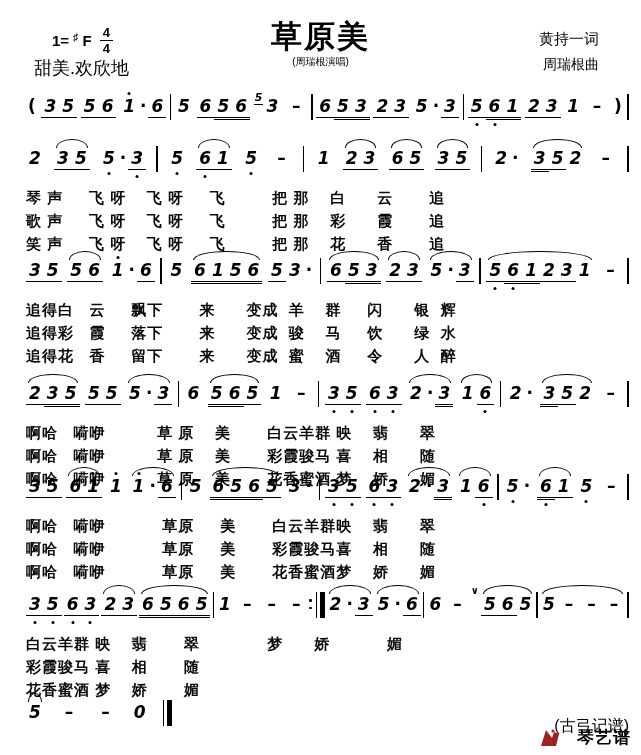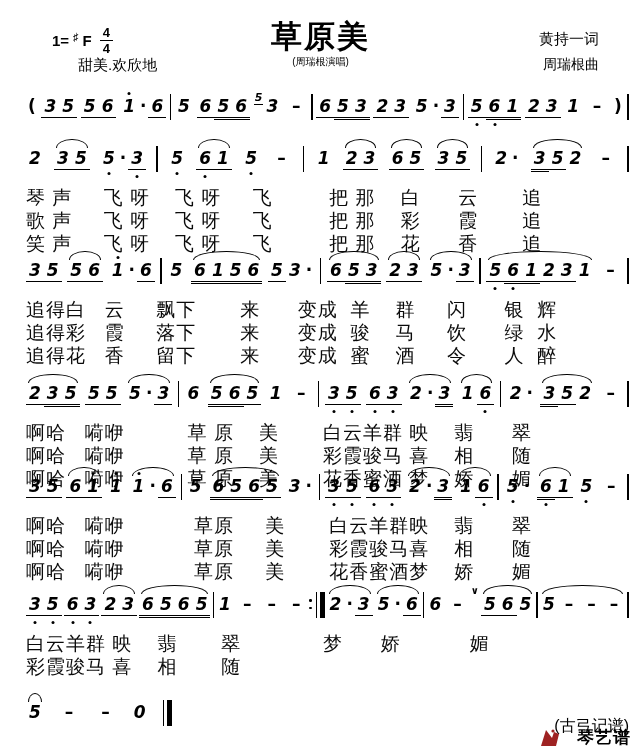--- a/index.html
+++ b/index.html
@@ -4,21 +4,21 @@
 <style>
   html,body{margin:0;padding:0;background:#e8e8e8;}
   #page{position:relative;width:641px;height:755px;background:#ffffff;margin:0 auto;overflow:hidden;
         font-family:"Liberation Sans",sans-serif;color:#000;}
   
   .hdr-key{position:absolute;left:52px;top:26px;font-size:15px;font-weight:bold;display:flex;align-items:center;gap:4px;}
   .hdr-key .acc{font-size:11px;vertical-align:super;position:relative;top:-4px;}
   .frac{display:inline-flex;flex-direction:column;align-items:center;line-height:1;font-size:13px;font-weight:bold;margin-left:4px;}
   .frac .ft{border-bottom:1.5px solid #000;padding:0 3px 1px;}
   .frac .fb{padding-top:1px;}
-  .hdr-mood{position:absolute;left:34px;top:56px;font-size:15px;margin-left:44px;}
+  .hdr-mood{position:absolute;left:34px;top:56px;font-size:18px;}
   .hdr-title{position:absolute;left:0;right:0;top:16px;text-align:center;font-size:31px;font-weight:bold;letter-spacing:2px;}
   .hdr-sub{position:absolute;left:0;right:0;top:55px;text-align:center;font-size:10px;}
   .hdr-lyr{position:absolute;right:42px;top:30px;font-size:15px;}
   .hdr-cmp{position:absolute;right:42px;top:56px;font-size:14px;}
   
   .sys{position:absolute;left:26px;right:12px;}
   .notes{display:flex;justify-content:space-between;align-items:flex-start;padding-top:10px;min-height:34px;}
   .notes.left{justify-content:flex-start;gap:14px;}
   .grp{position:relative;display:inline-flex;align-items:flex-start;}
   .grp.arc::before{content:"";position:absolute;top:-9px;left:2px;right:2px;height:8px;
@@ -35,21 +35,21 @@
   .paren{font-family:"DejaVu Sans",sans-serif;font-weight:bold;font-size:17px;line-height:21px;padding:0 2px;}
   .bar{width:1.5px;height:26px;background:#000;margin-top:-2px;}
   .grace{font-family:"DejaVu Sans",sans-serif;font-style:italic;font-weight:bold;font-size:11px;
          border-bottom:1px solid #000;transform:translateY(-5px);padding:0 1px;}
   .breath{font-family:"DejaVu Sans",sans-serif;font-weight:bold;font-size:10px;transform:translateY(-9px);}
   .rpt{display:inline-flex;align-items:flex-start;gap:2.5px;margin-top:-2px;}
   .rdots{display:flex;flex-direction:column;gap:5px;margin-top:7px;margin-right:1px;}
   .rdots i{width:2.6px;height:2.6px;border-radius:50%;background:#000;}
   .bthin{width:1.5px;height:26px;background:#000;}
   .bthick{width:5px;height:26px;background:#000;}
-  .lyr{white-space:pre;font-size:19px;line-height:23px;letter-spacing:1px;color:#0a0a0a;}
+  .lyr{white-space:pre;font-size:15px;line-height:23px;letter-spacing:1px;color:#0a0a0a;font-weight:bold;}
   .lyrics{margin-top:4px;}
   
   .tail-credit{font-size:16px;margin-top:14px;}
   .logo{position:absolute;right:10px;bottom:6px;display:flex;align-items:center;gap:16px;}
   .logo-text{font-size:17px;font-weight:bold;letter-spacing:1px;}
 </style>
 </head>
 <body>
 
 <div id="page">
@@ -535,20 +535,21 @@
             <span class="dash">–</span>
             <span class="dash">–</span>
           </span>
           <span class="grp">
             <span class="bar"></span>
           </span>
         </div>
         <div class="lyrics">
           <div class="lyr">白云羊群 映    翡       翠             梦      娇           媚</div>
           <div class="lyr">彩霞骏马 喜    相       随</div>
+          <div class="lyr">花香蜜酒 梦    娇       媚</div>
         </div>
       </div>
       <div class="sys" style="top: 692px;">
         <div class="notes left">
           <span class="grp arc">
             <span class="nt">5</span>
           </span>
           <span class="grp">
             <span class="dash">–</span>
           </span>

